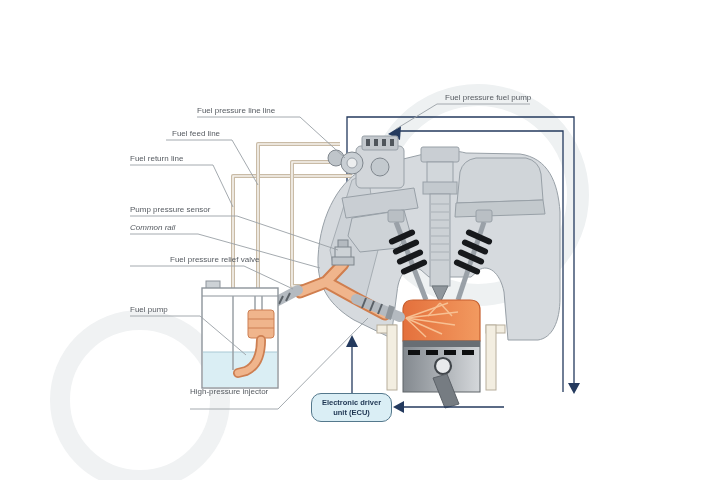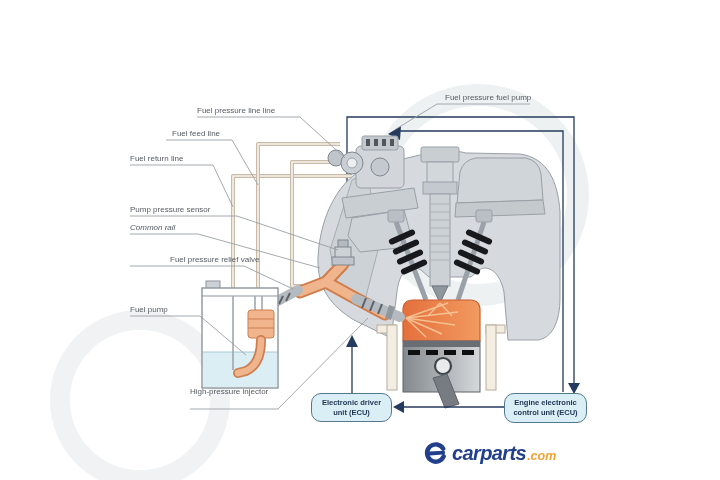--- a/index.html
+++ b/index.html
@@ -215,24 +215,15 @@
   <div class="plabel" style="left:172px;top:129px;">Fuel feed line</div>
   <div class="plabel" style="left:130px;top:154px;">Fuel return line</div>
   <div class="plabel" style="left:130px;top:205px;">Pump pressure sensor</div>
   <div class="plabel" style="left:130px;top:223px;font-style:italic;">Common rail</div>
   <div class="plabel" style="left:130px;top:255px;padding-left:40px;">Fuel pressure relief valve</div>
   <div class="plabel" style="left:130px;top:305px;">Fuel pump</div>
   <div class="plabel" style="left:190px;top:387px;">High-pressure injector</div>
   <div class="plabel" style="left:437px;top:93px;padding-left:8px;">Fuel pressure fuel pump</div>
 
   <div class="ecu-box" style="left:311px;top:393px;width:81px;height:29px;">Electronic driver unit (ECU)</div>
-  <div class="ecu-box" style="left:504px;top:393px;width:83px;height:30px;">Engine electronic control unit (ECU)</div>
-
-  <div class="logo">
-    <svg width="23" height="23" viewBox="0 0 24 24">
-      <path d="M20,7 A9,9 0 1 0 20.5,15" fill="none" stroke="#223f8c" stroke-width="4.6" stroke-linecap="round"></path>
-      <line x1="6" y1="12" x2="20" y2="11" stroke="#223f8c" stroke-width="4" stroke-linecap="round"></line>
-    </svg>
-    <span class="word">carparts</span>
-    <span class="tld">.com</span>
-  </div>
+
 
 </div>
 
 </body></html>

